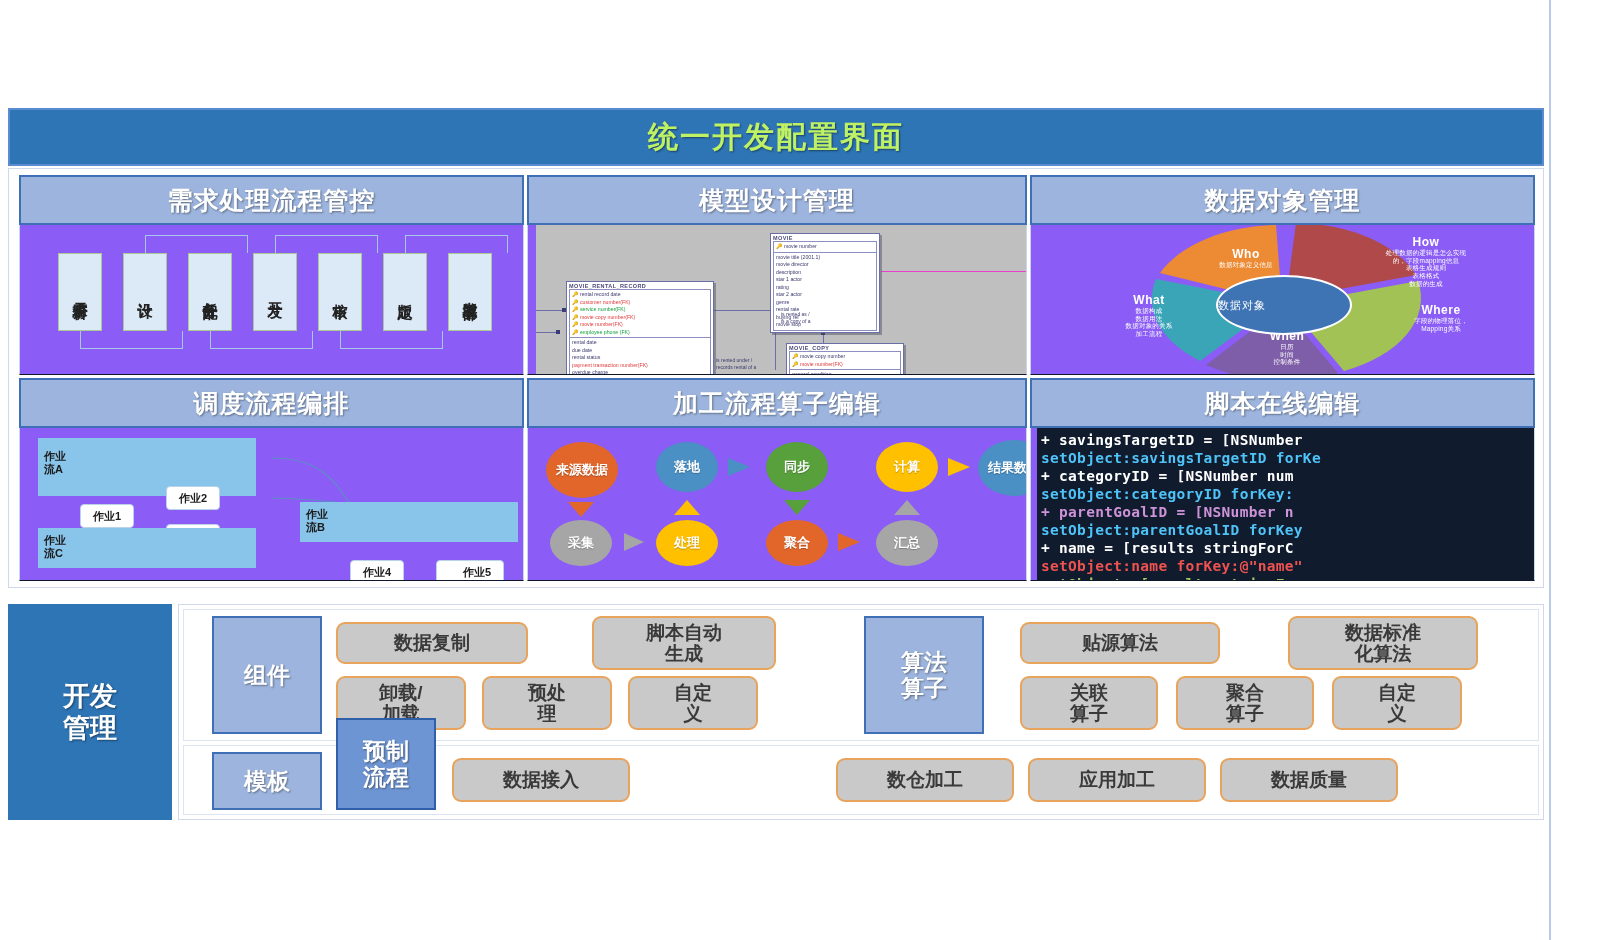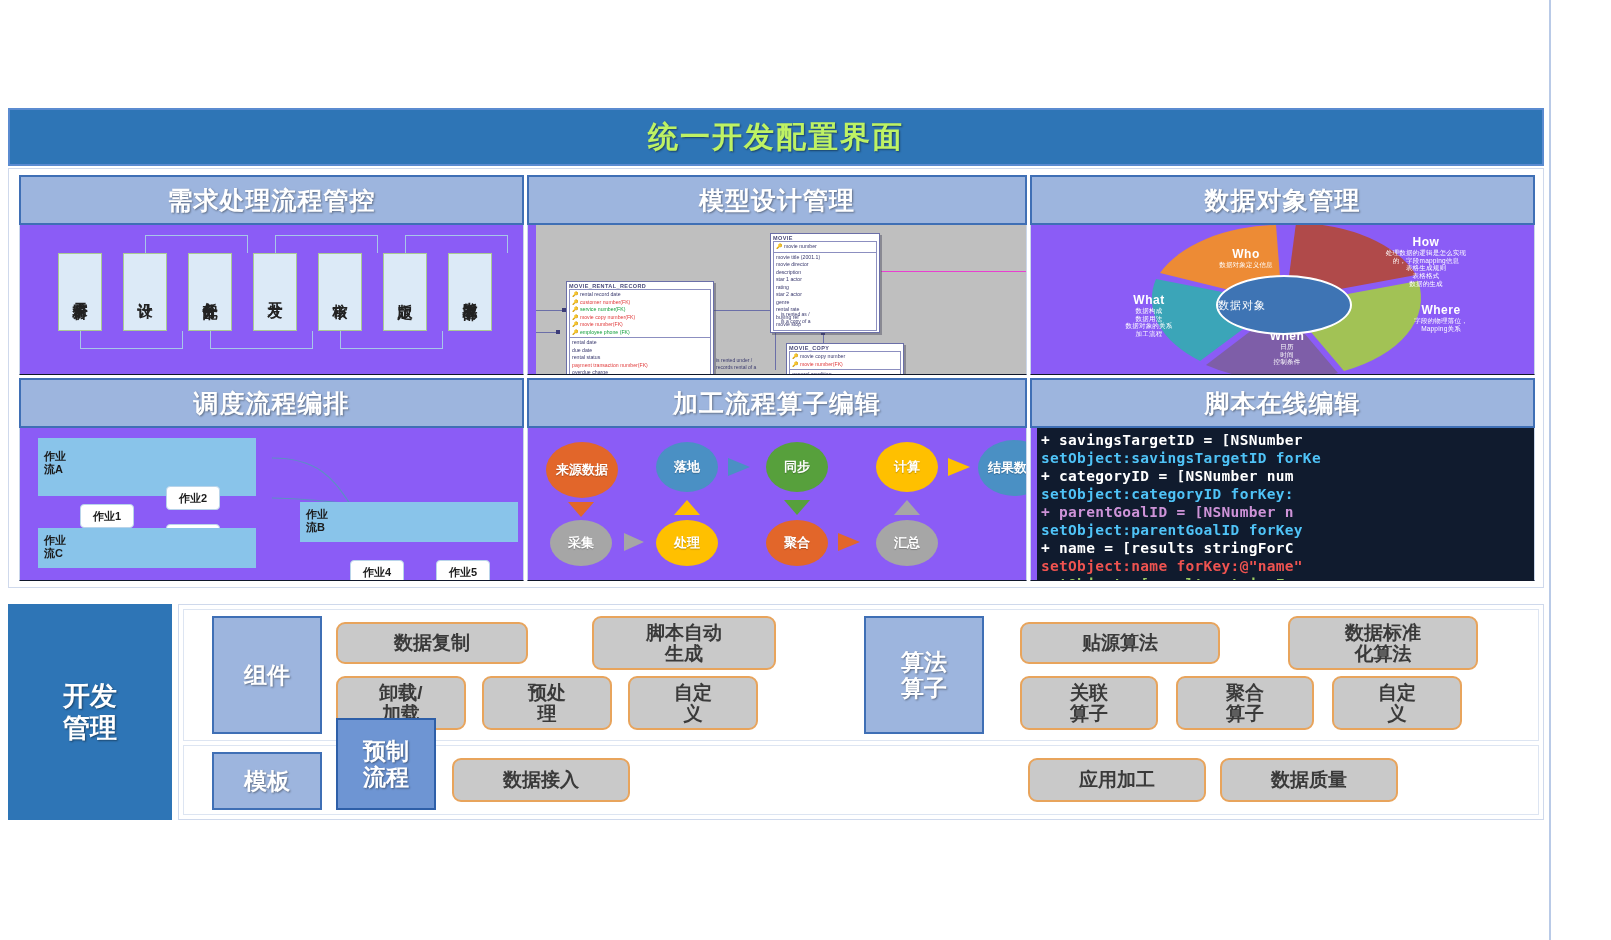--- a/index.html
+++ b/index.html
@@ -328,21 +328,21 @@
 
           <div class="jgroup" style="left:18px;top:10px;width:218px;height:58px;"></div>
           <div class="jglabel" style="left:24px;top:22px;">作业<br>流A</div>
           <div class="jnode" style="left:60px;top:28px;width:52px;height:22px;">作业1</div>
           <div class="jnode" style="left:146px;top:10px;width:52px;height:22px;">作业2</div>
           <div class="jnode" style="left:146px;top:48px;width:52px;height:22px;">作业3</div>
 
           <div class="jgroup" style="left:280px;top:74px;width:218px;height:40px;"></div>
           <div class="jglabel" style="left:286px;top:80px;">作业<br>流B</div>
           <div class="jnode" style="left:330px;top:84px;width:52px;height:22px;">作业4</div>
-          <div class="jnode" style="left:416px;top:84px;width:52px;height:22px;">作业5</div>
+          <div class="jnode" style="left:416px;top:84px;width:52px;height:22px;padding-left:14px;">作业5</div>
 
           <div class="jgroup" style="left:18px;top:100px;width:218px;height:40px;"></div>
           <div class="jglabel" style="left:24px;top:106px;">作业<br>流C</div>
           <div class="jnode" style="left:110px;top:108px;width:52px;height:22px;">作业6</div>
         </div>
       </div>
     </div>
 
     <div class="panel p5">
       <div class="panel-head">
@@ -452,20 +452,21 @@
       </div>
 
       <div class="dev-row r2">
         <div class="cat" style="left:28px;top:6px;width:110px;height:58px;">
           <span>模板</span>
         </div>
         <div class="cat strong" style="left:152px;top:-28px;width:100px;height:92px;">
           <span>预制<br>流程</span>
         </div>
         <div class="pill" style="left:268px;top:12px;width:178px;height:44px;">数据接入</div>
+        <div class="pill" style="left:652px;top:12px;width:178px;height:44px;">数仓加工</div>
         <div class="pill" style="left:844px;top:12px;width:178px;height:44px;">应用加工</div>
         <div class="pill" style="left:1036px;top:12px;width:178px;height:44px;">数据质量</div>
       </div>
 
     </div>
   </div>
 
 </div>
 
 </body></html>

